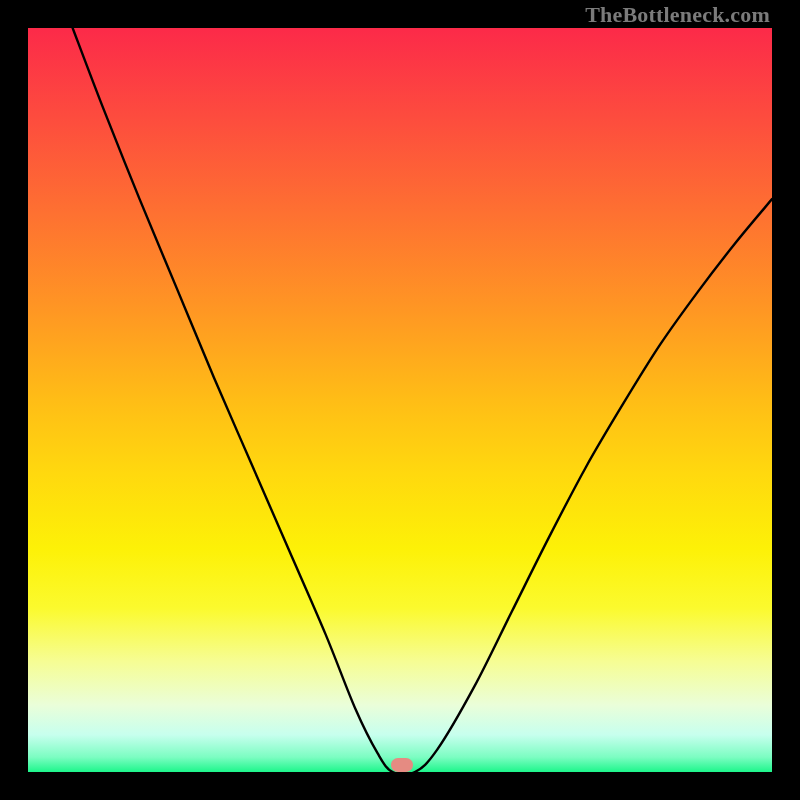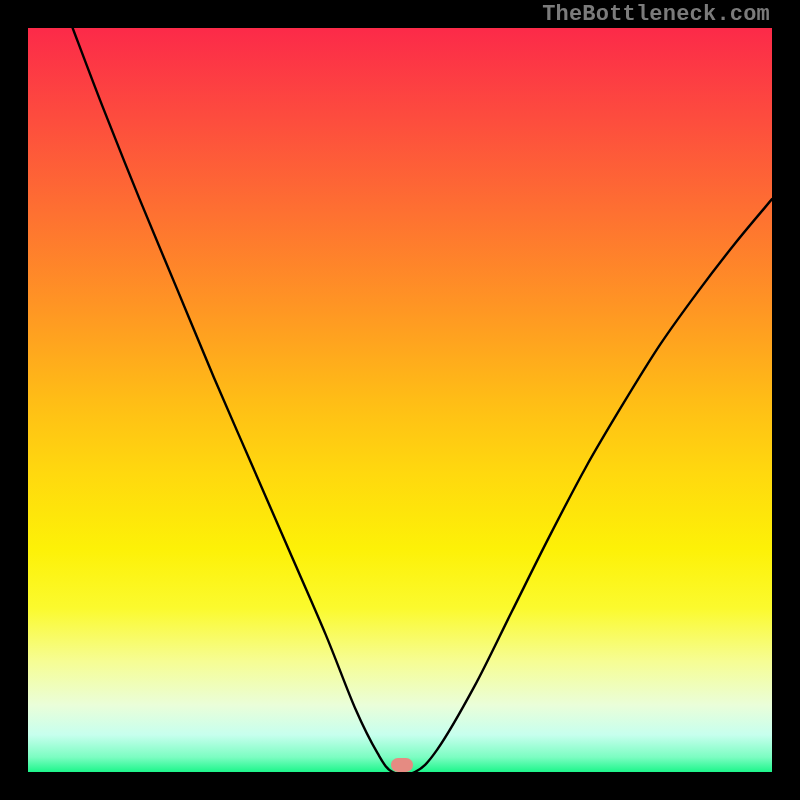--- a/index.html
+++ b/index.html
@@ -37,21 +37,21 @@
       #eafed9 91%,
       #c7ffee 95%,
       #7cfdc2 98%,
       #1df68b 100%
     );
   }
   .watermark {
     position: absolute;
     top: 2px;
     right: 30px;
-    font-family: Liberation Mono, monospace;
+    font-family: Liberation Serif, serif;
     font-size: 22px;
     font-weight: 600;
     color: #7b7b7b;
     letter-spacing: 0.2px;
     z-index: 10;
     user-select: none;
   }
   .marker {
     position: absolute;
     width: 22px;

